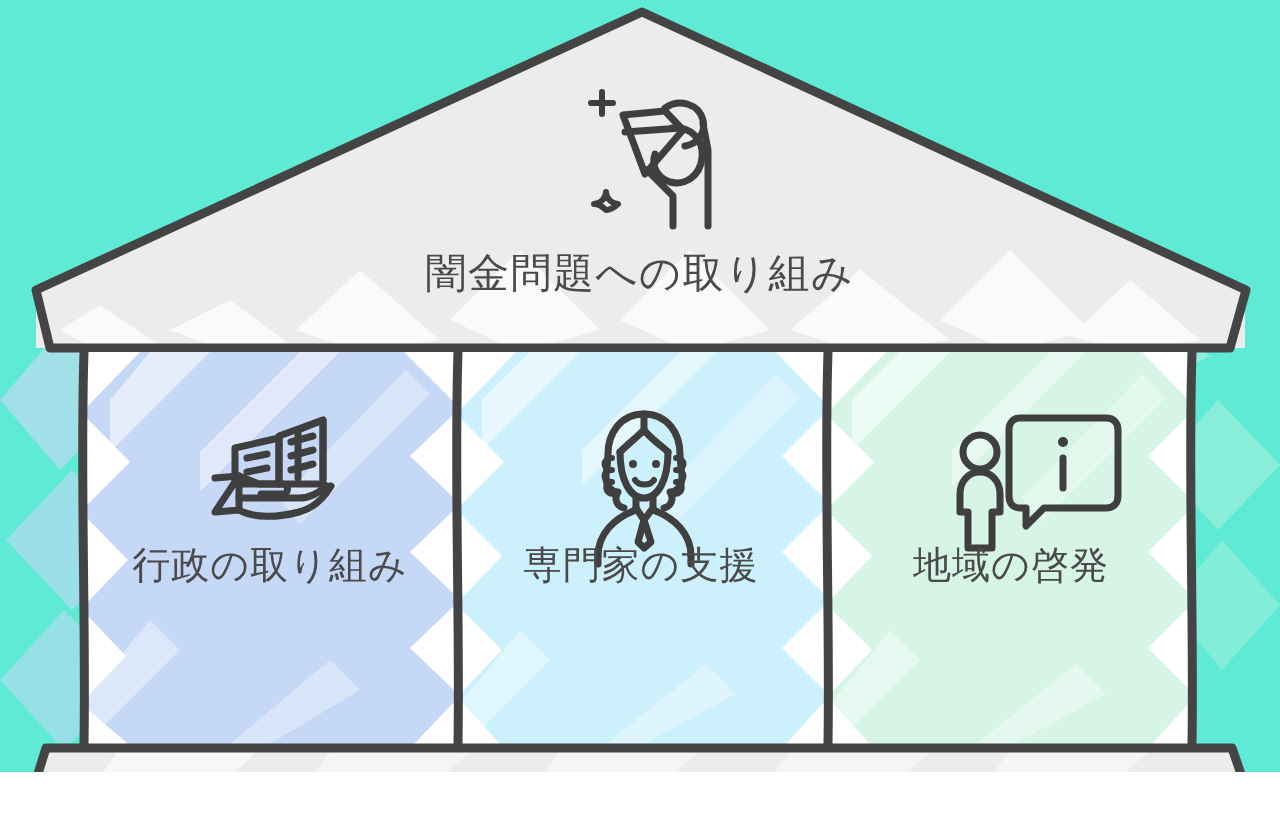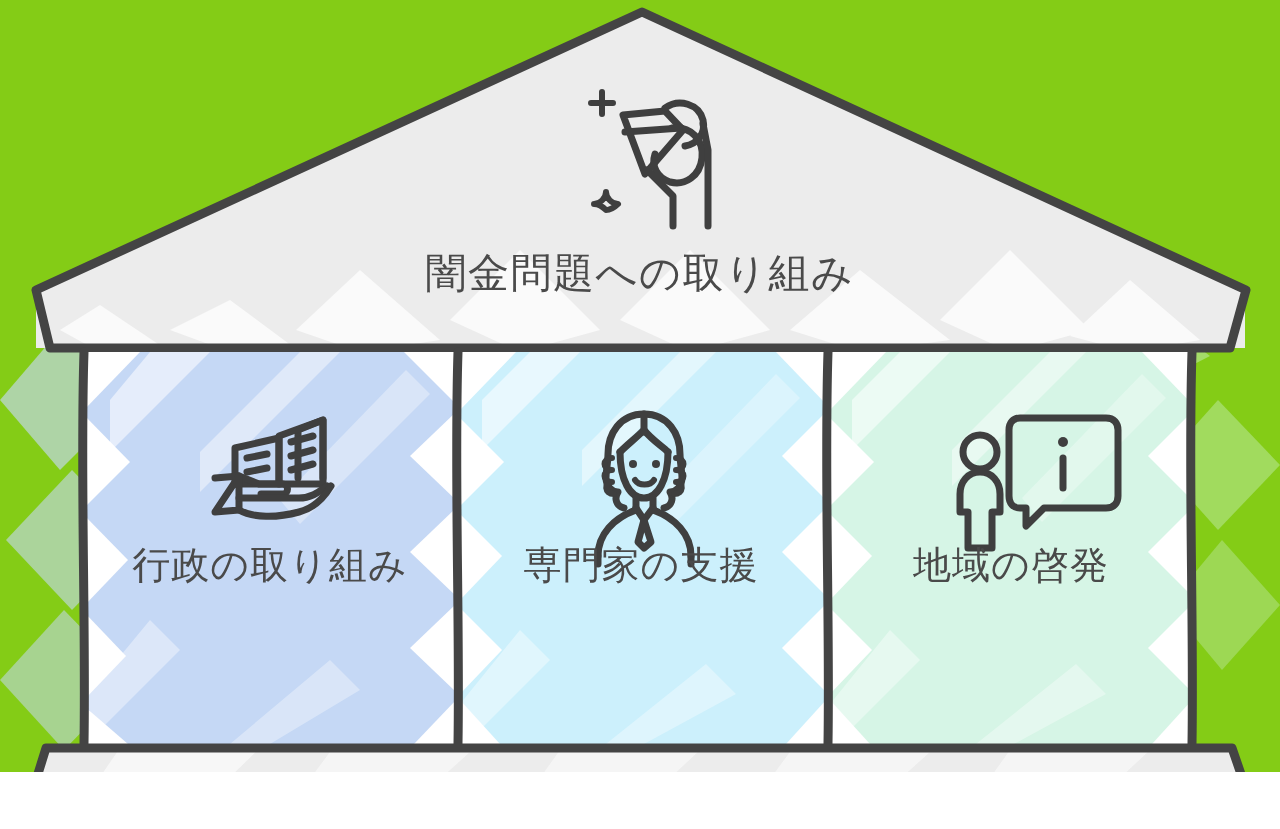--- a/index.html
+++ b/index.html
@@ -8,21 +8,21 @@
     background: #ffffff;
   }
   body {
     font-family: "DejaVu Sans", "Liberation Sans", sans-serif;
   }
   #stage {
     position: relative;
     width: 1280px;
     height: 772px;
     overflow: hidden;
-    background: #84cc16;
+    background: #5eead4;
   }
   #stage svg {
     position: absolute;
     top: 0;
     left: 0;
     width: 1280px;
     height: 829px;
   }
   .jp-title {
     font-family: "DejaVu Sans", "Liberation Sans", sans-serif;

